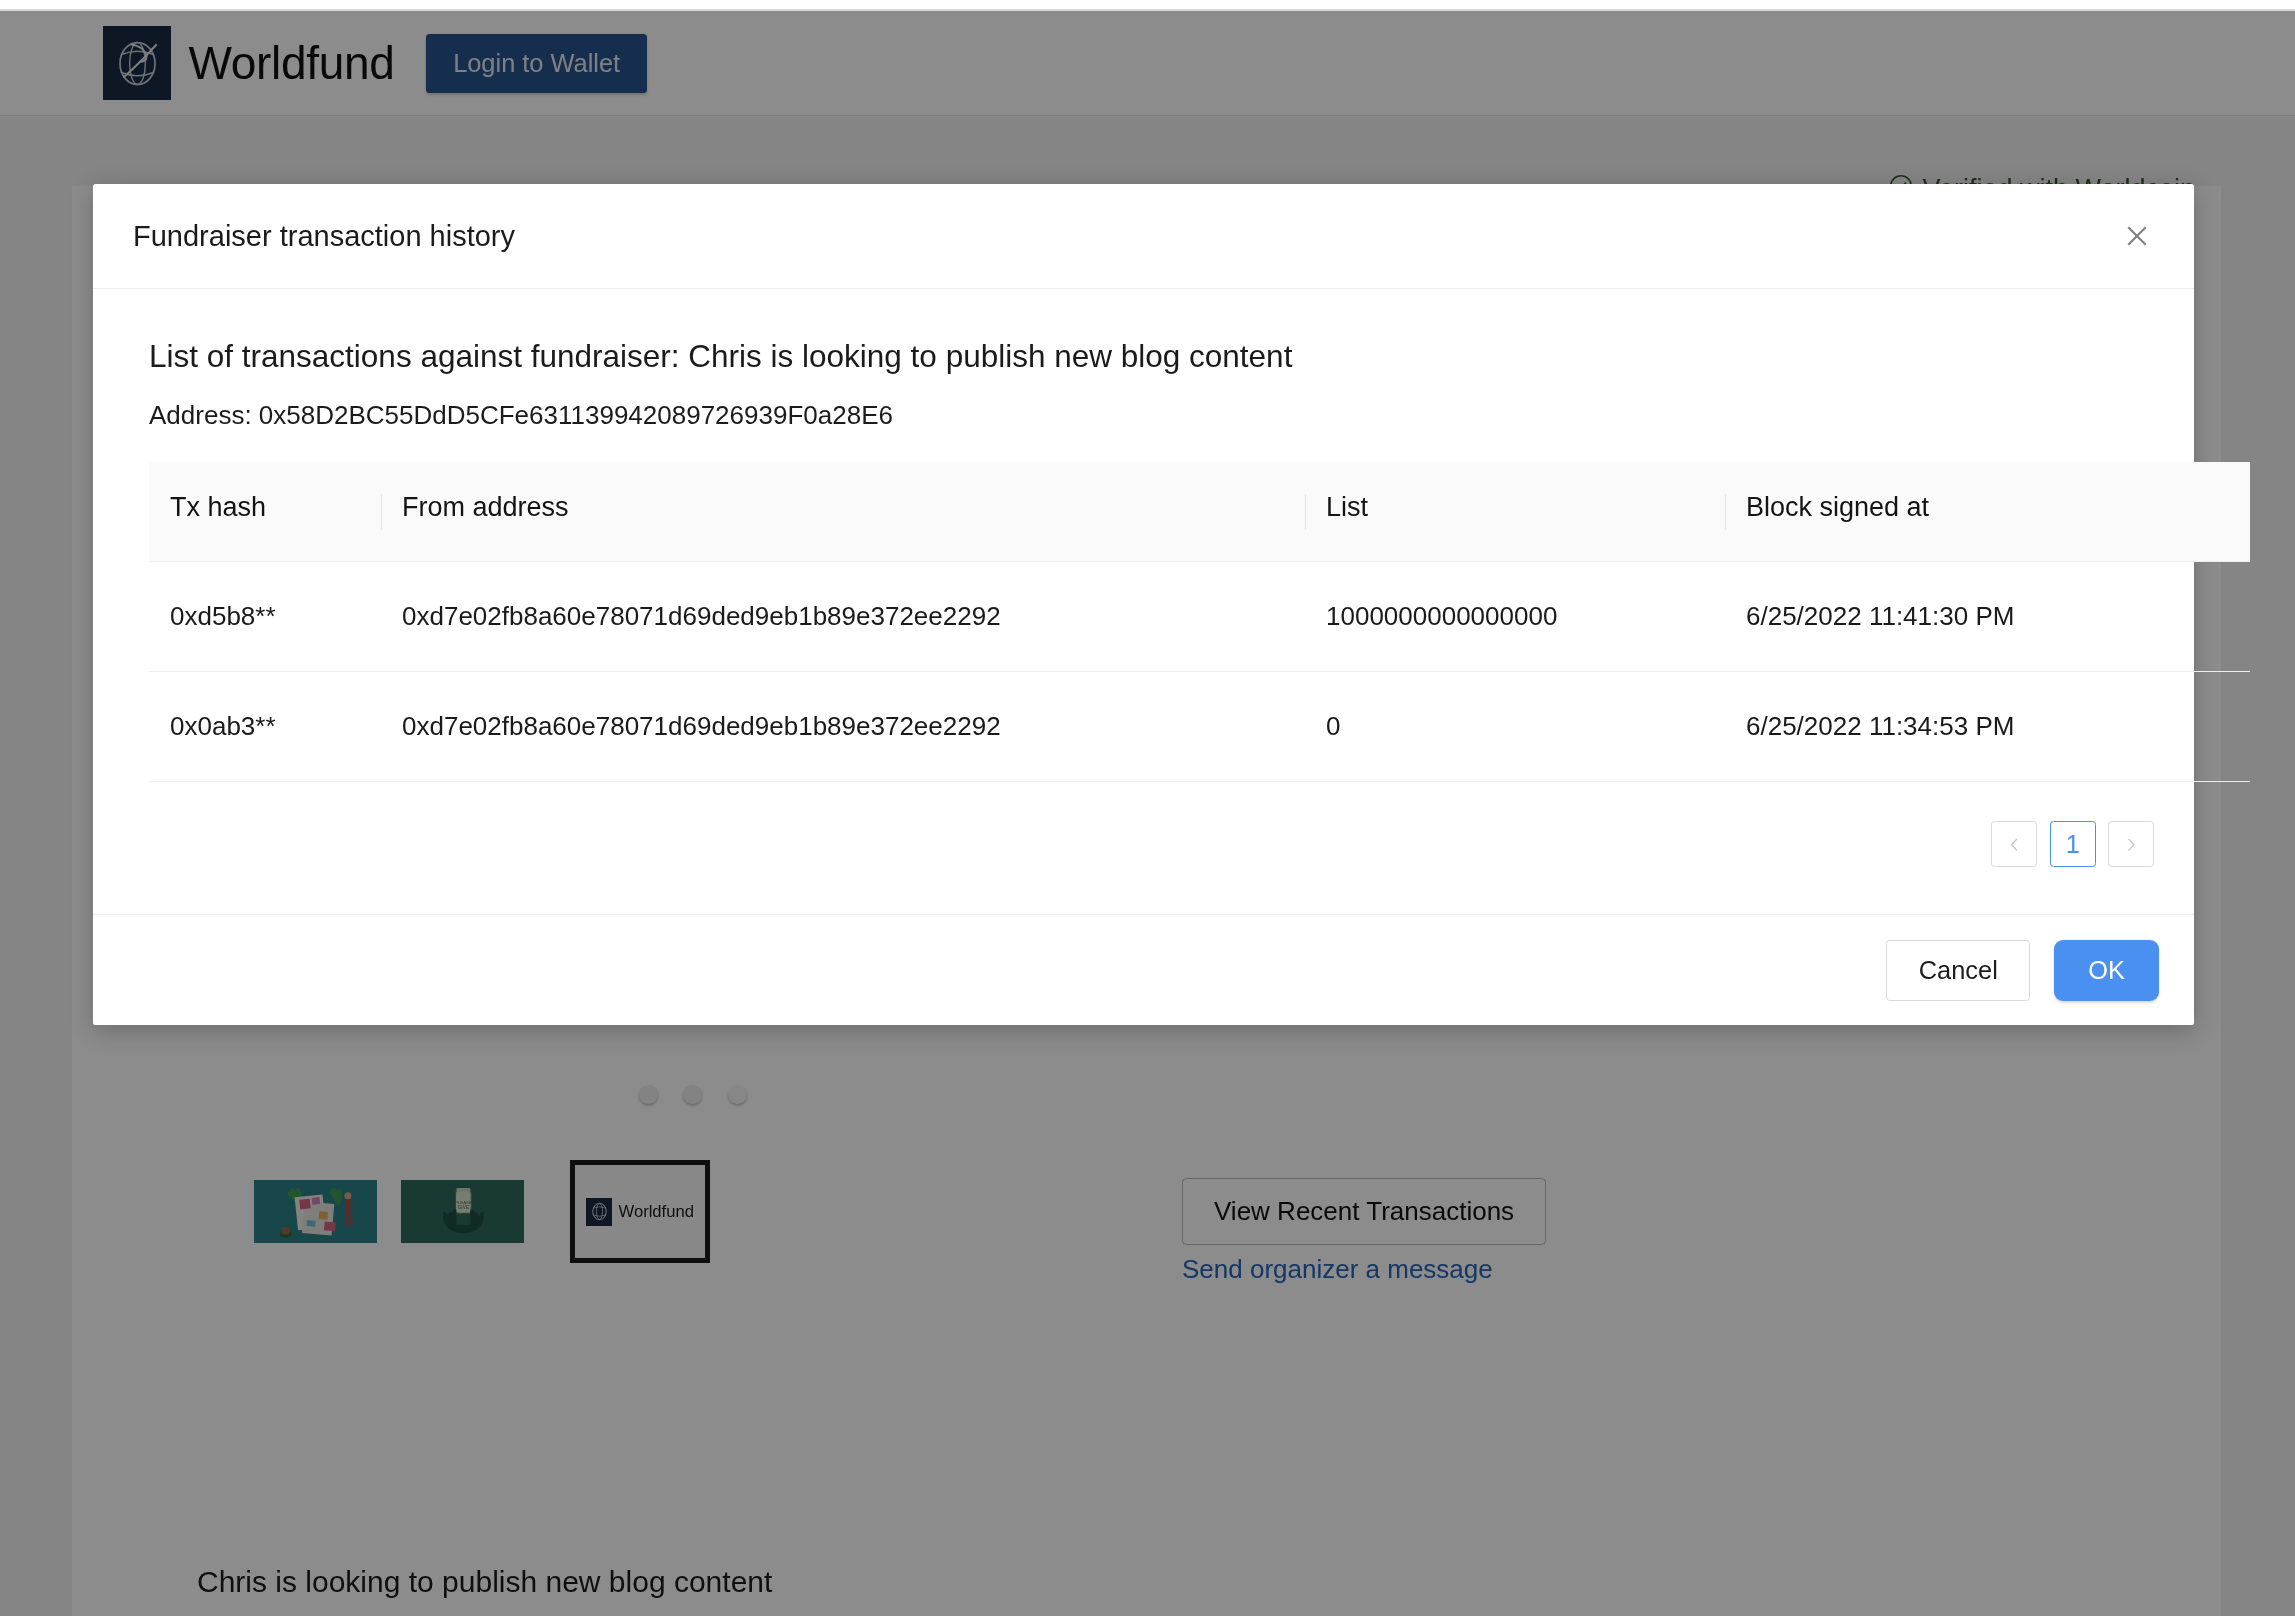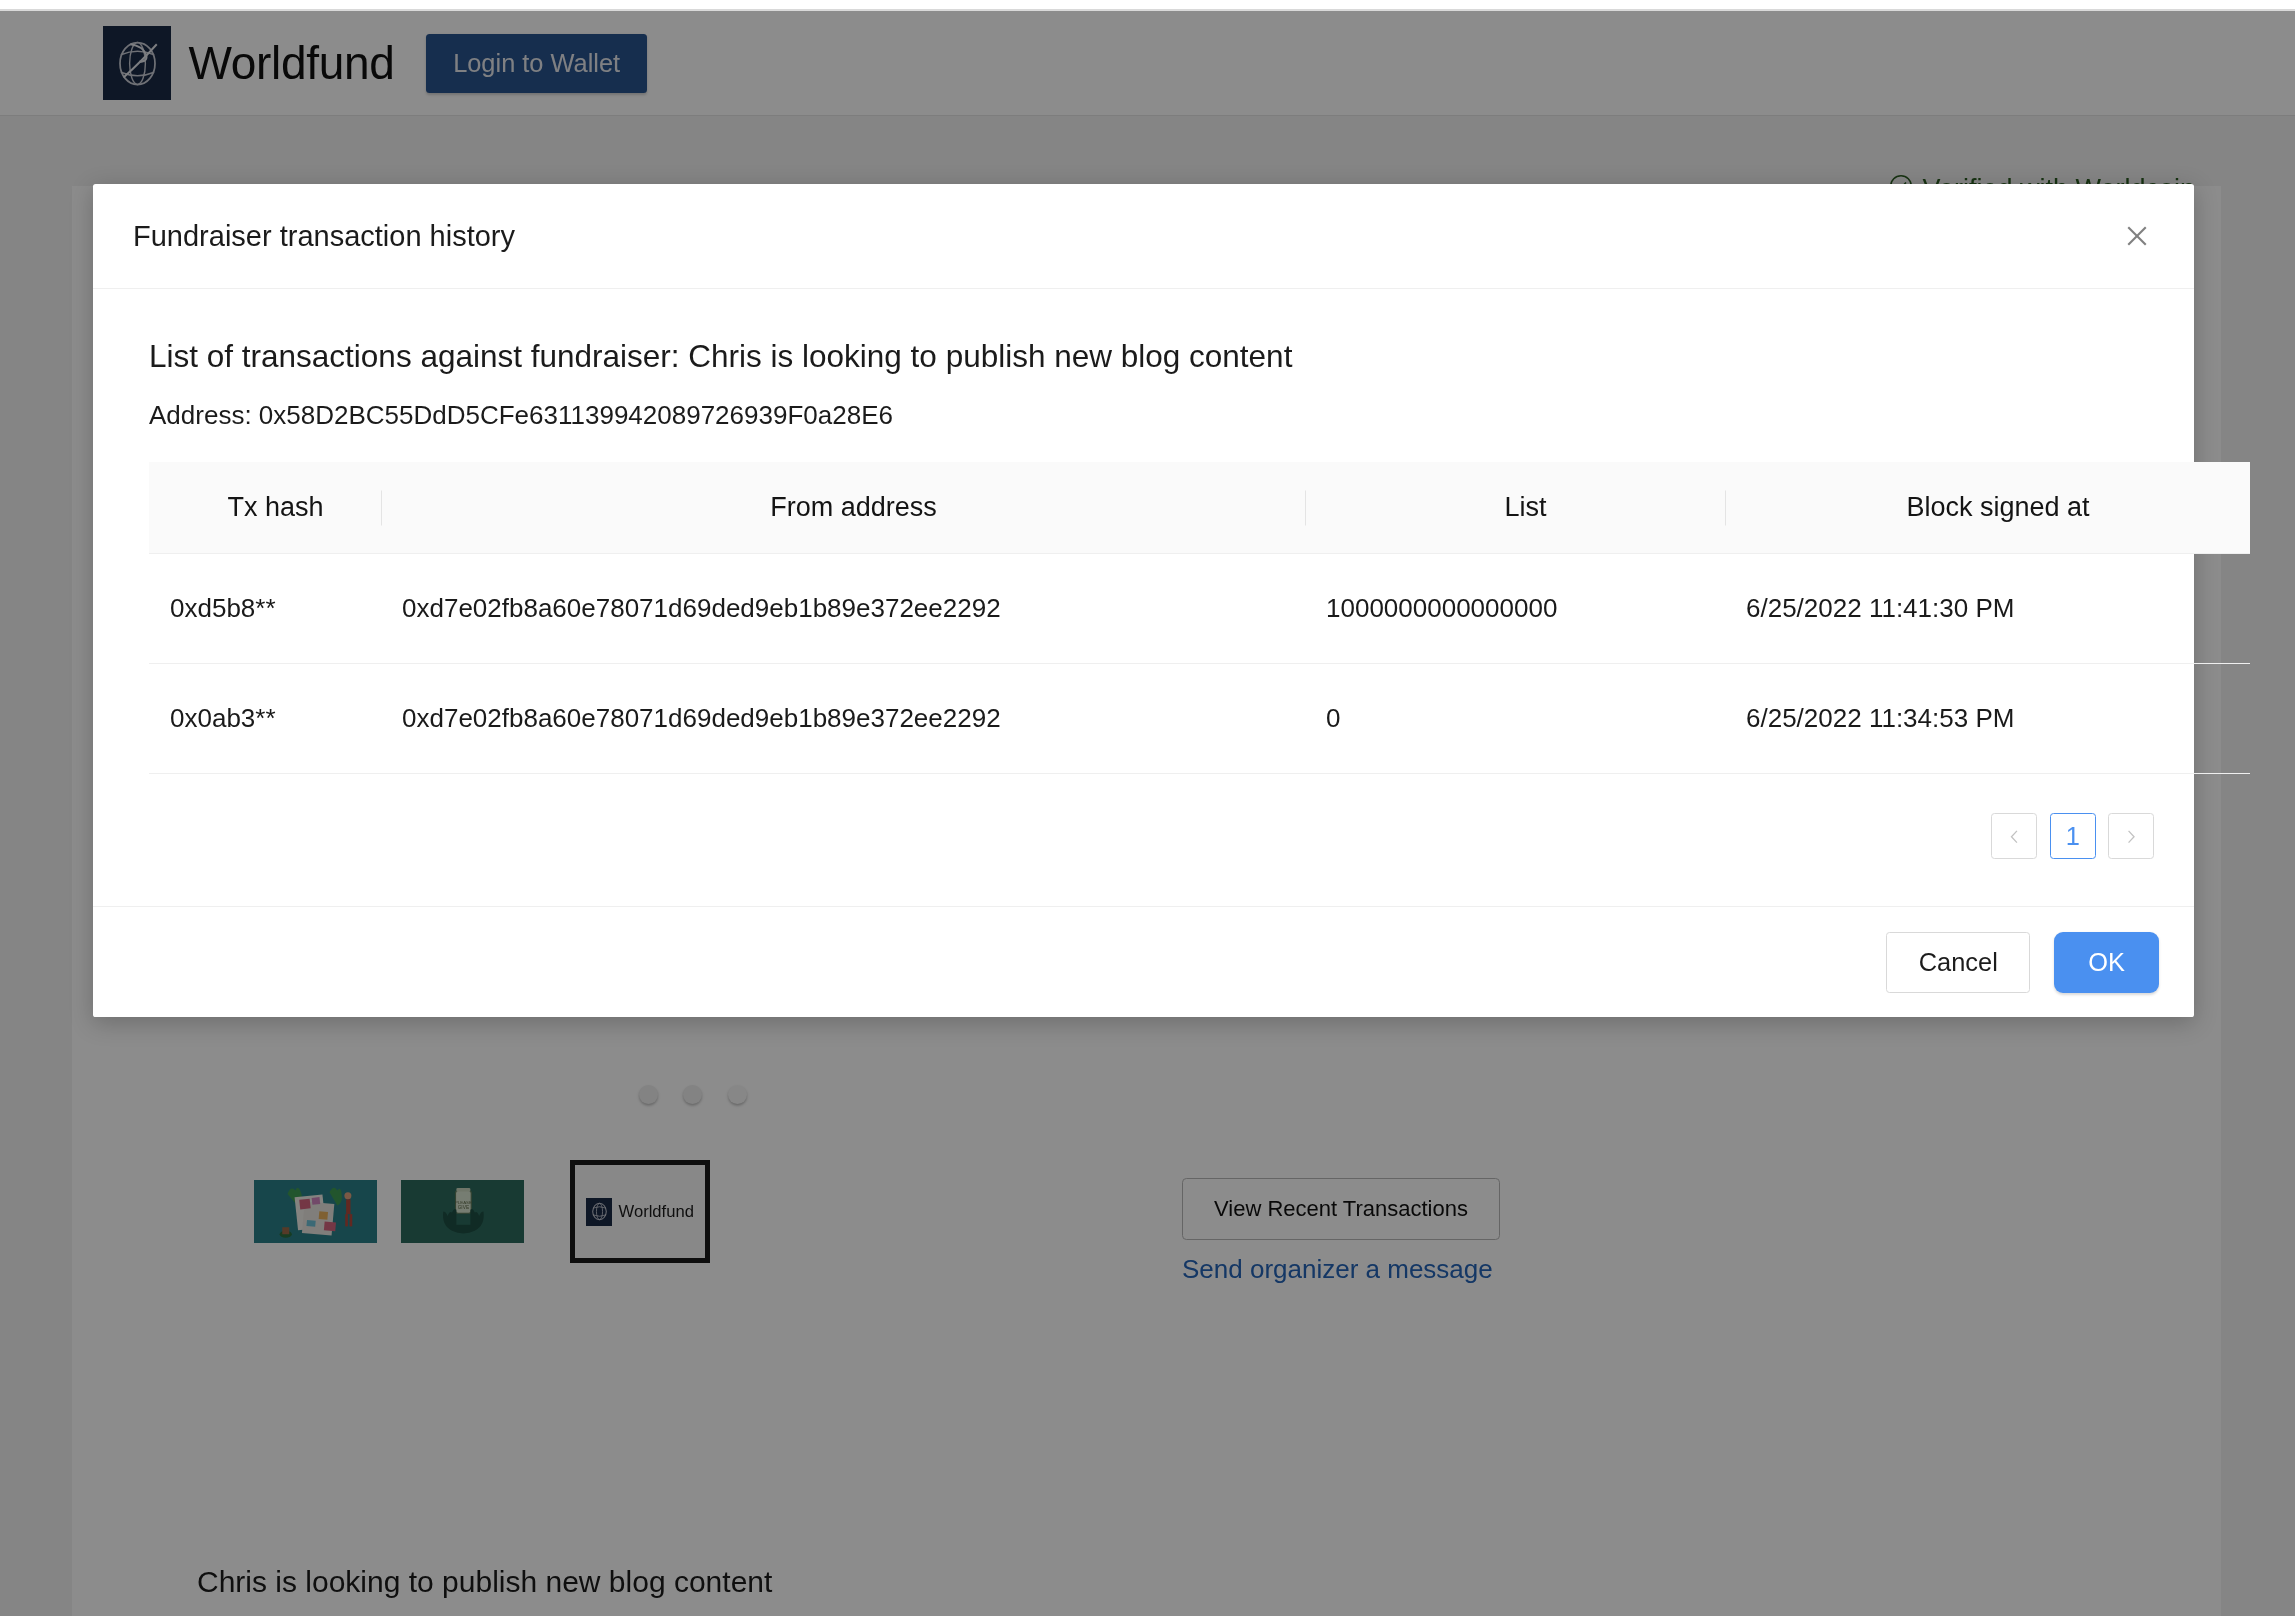--- a/index.html
+++ b/index.html
@@ -159,21 +159,21 @@
   .thumb svg { position:absolute; left:0; top:0; }
 
   
   .view-tx-btn {
     position: absolute;
     left: 1110px; top: 992px;
     padding: 16.6px 31px;
     background: transparent;
     border: 0.9px solid #b9b9b9;
     border-radius: 4.4px;
-    font-size: 22px;
+    font-size: 26px;
     color: #111;
     font-family: "Liberation Sans", sans-serif;
     cursor: pointer;
     white-space: nowrap;
   }
   .organizer-link {
     position: absolute;
     left: 1110px; top: 1068px;
     font-size: 26px;
     color: #2565b8;
@@ -244,25 +244,25 @@
   }
 
   
   .tx-table {
     width: 100%;
     border-collapse: collapse;
     table-layout: fixed;
   }
   .tx-table thead tr { background: #fafafa; }
   .tx-table th {
-    text-align: center;
+    text-align: left;
     font-weight: normal;
     font-size: 27px;
     color: #141414;
-    padding: 30px 0 30px 21px;
+    padding: 30px 0 38px 21px;
     position: relative;
     vertical-align: middle;
     height: 88px;
   }
   .tx-table th + th::before {
     content: "";
     position: absolute;
     left: 0; top: 50%;
     transform: translateY(-50%);
     width: 0.9px; height: 35px;

